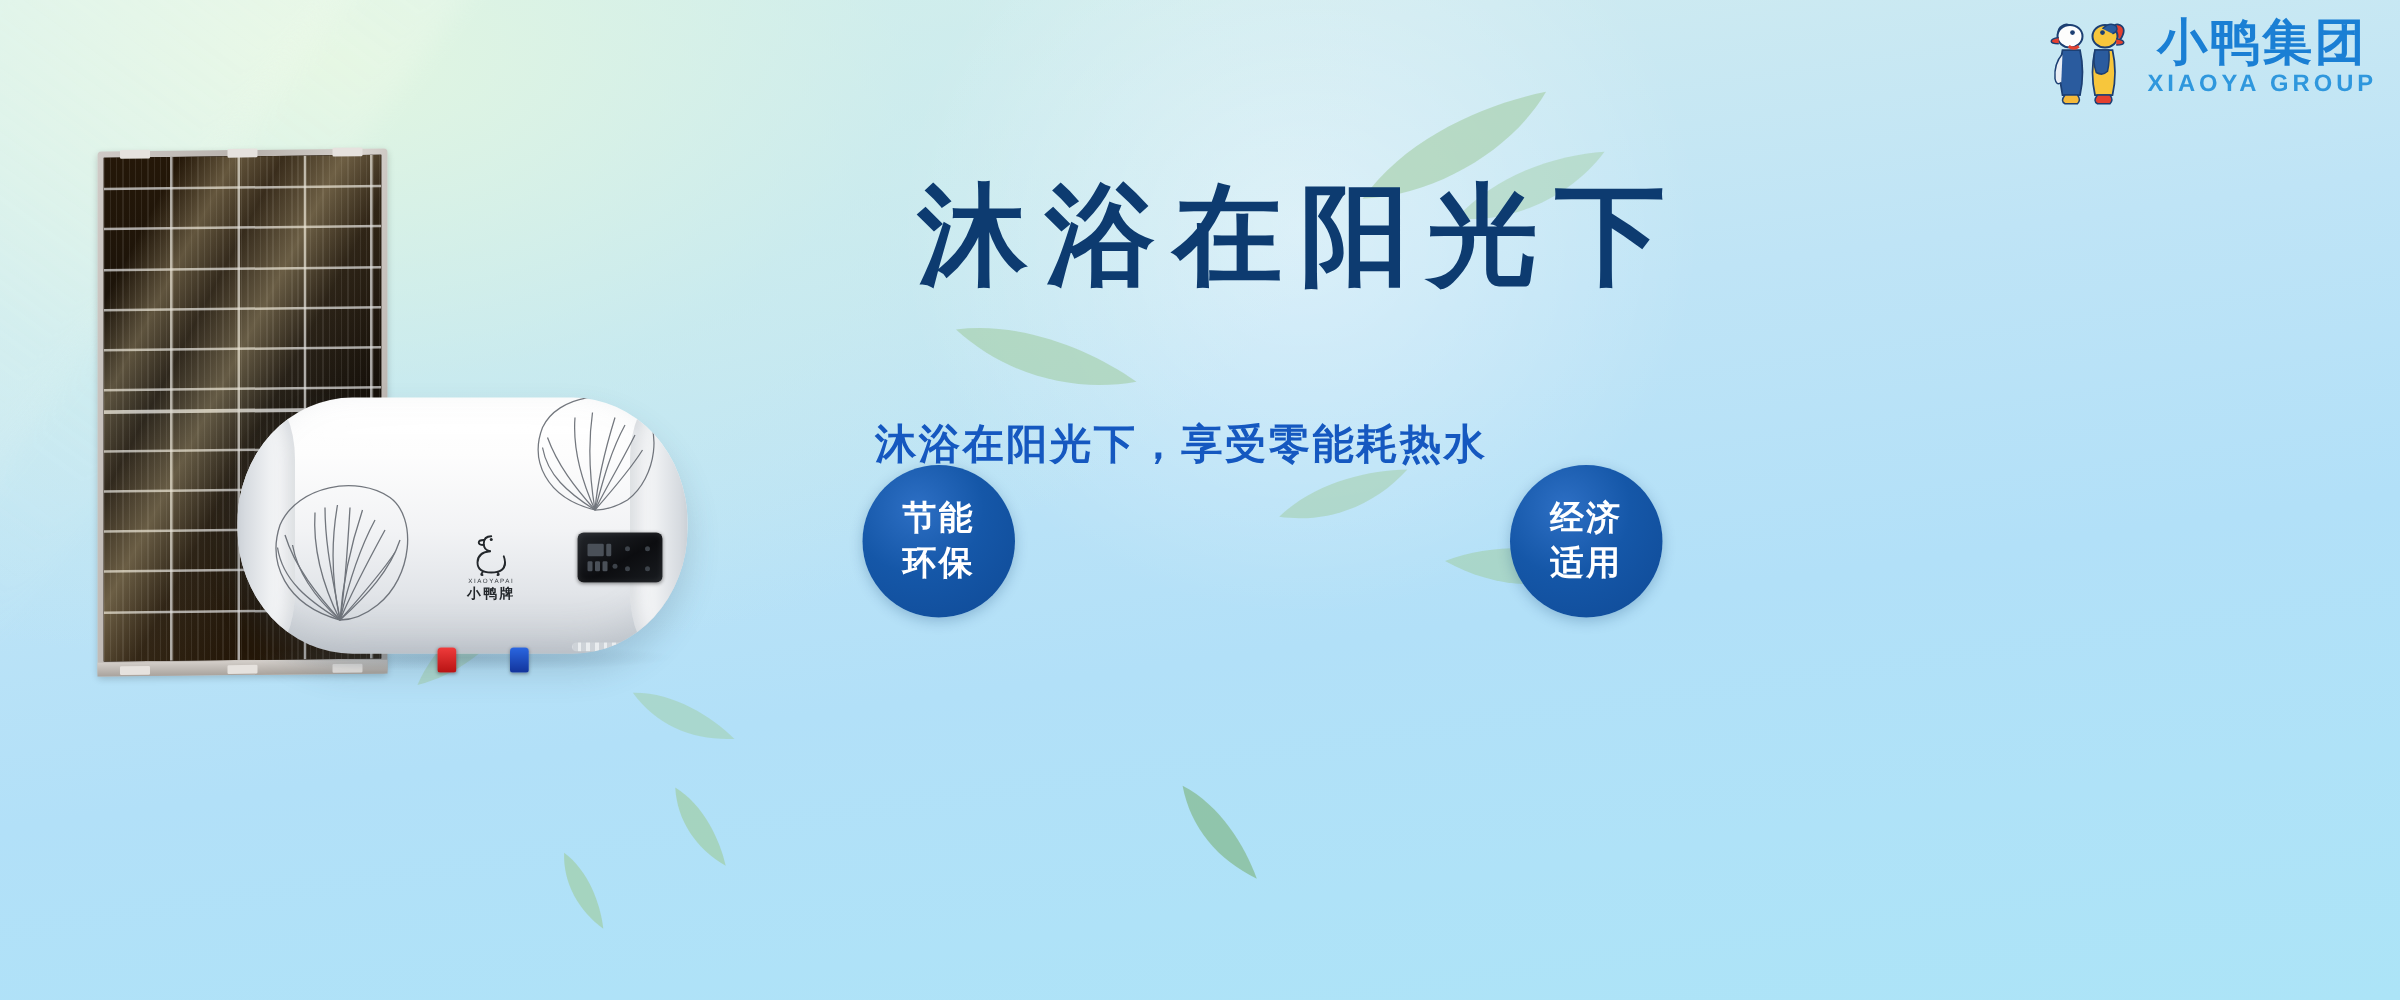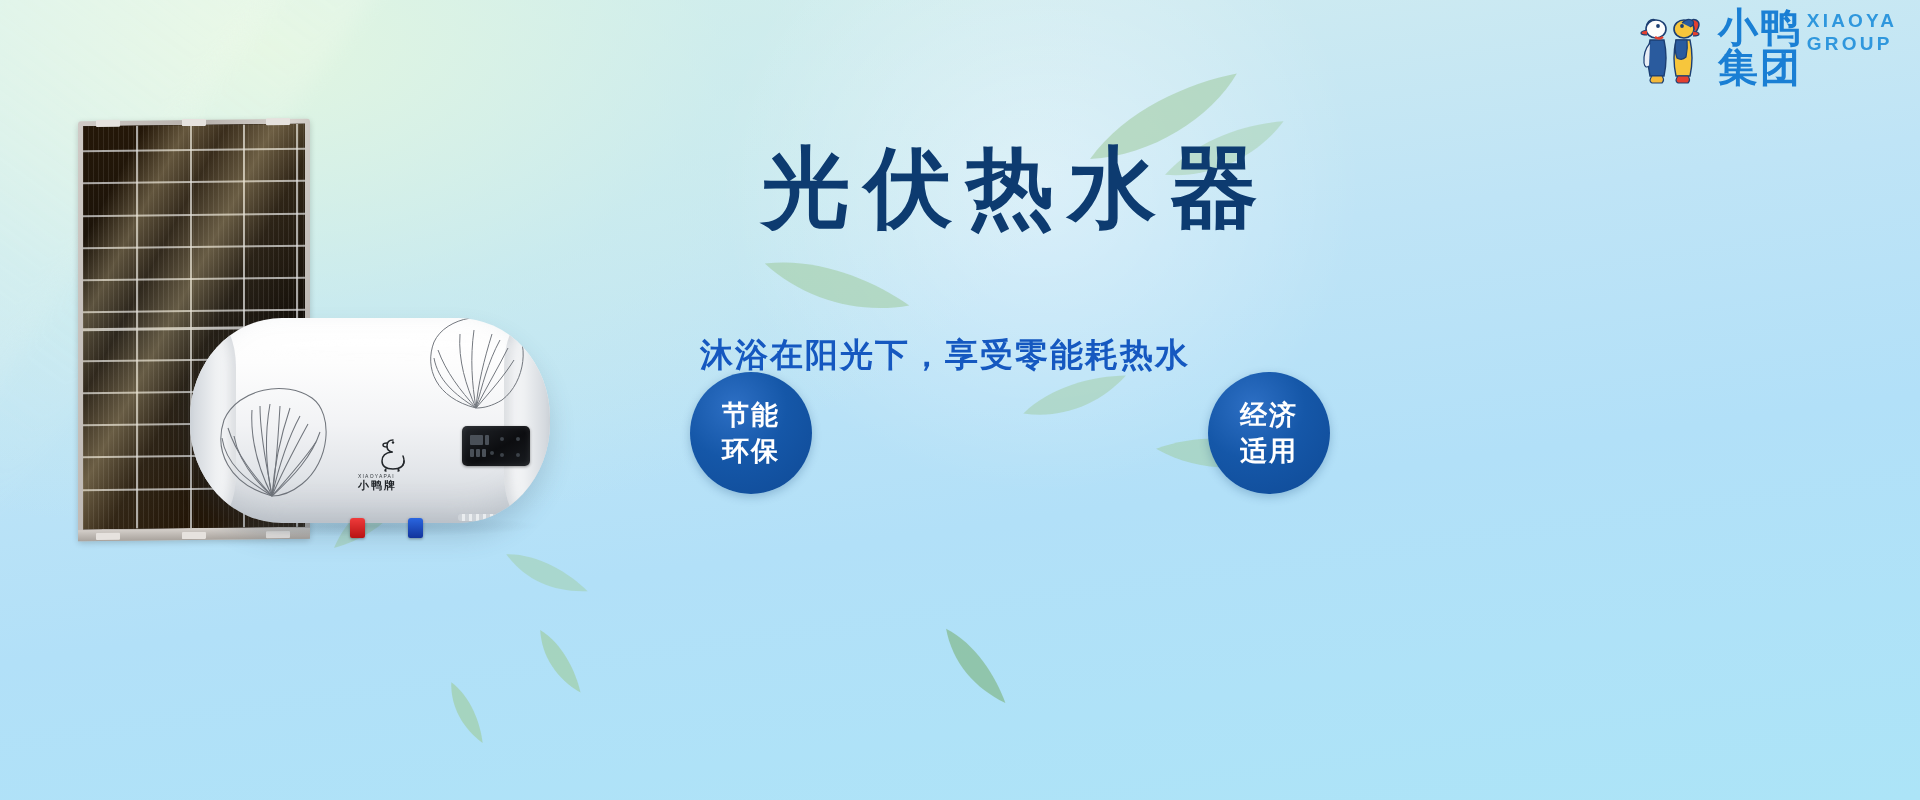--- a/index.html
+++ b/index.html
@@ -32,21 +32,21 @@
      pointer-events:none;}
 
   
   .leaf{ position:absolute; pointer-events:none; }
   .leaf svg{ display:block; }
 
   
   #logo{ position:absolute; right:16px; top:4px; width:270px; height:86px;
          display:flex; align-items:center; gap:6px; }
   #logo .ducks{ width:78px; height:80px; flex:0 0 auto; }
-  #logo .wordmark{ display:flex; flex-direction:row; align-items:flex-start; justify-content:center; }
+  #logo .wordmark{ display:flex; flex-direction:column; align-items:center; justify-content:center; }
   #logo .cn{ font-size:40px; font-weight:700; color:#1a7fd4; letter-spacing:2px; line-height:1.0;
              font-family:"DejaVu Sans","Liberation Sans",sans-serif; }
   #logo .en{ font-size:19px; font-weight:700; color:#2f97dd; letter-spacing:3.2px; line-height:1.2; margin-top:3px;}
 
   
   #solar{ position:absolute; left:78px; top:120px; width:232px; height:420px;
           transform:skewY(-0.6deg); }
   .panel-frame{ position:absolute; inset:0; background:linear-gradient(100deg,#cfcac6,#b7b1ac 40%,#d7d2cd 70%,#aaa49f);
      border-radius:3px; padding:5px 5px 12px 5px; box-shadow:0 2px 6px rgba(0,0,0,.18); }
   .panel-cells{ position:relative; width:100%; height:100%; background:#1b1209; overflow:hidden;
@@ -72,21 +72,21 @@
      overflow:hidden; }
   .tank-cap{ position:absolute; left:0; top:0; bottom:0; width:46px; border-radius:46px/100px;
      background:linear-gradient(90deg,#cfd4da,#eef0f2 55%,#fbfbfc);
      box-shadow:inset -6px 0 10px rgba(120,130,145,.25); }
   .tank-cap.right{ left:auto; right:0;
      background:linear-gradient(270deg,#cfd4da,#eef0f2 55%,#fbfbfc);
      box-shadow:inset 6px 0 10px rgba(120,130,145,.25); }
   .tank-hl{ position:absolute; left:60px; right:40px; top:20px; height:20px; border-radius:50%;
      background:linear-gradient(180deg,rgba(255,255,255,.95),rgba(255,255,255,0)); filter:blur(3px); }
   .floral{ position:absolute; opacity:.85; }
-  .brandmark{ position:absolute; left:168px; top:118px; width:70px; text-align:left; }
+  .brandmark{ position:absolute; left:168px; top:107px; width:70px; text-align:center; }
   .brandmark .duck-glyph{ width:34px; height:36px; margin:0 auto; display:block; }
   .brandmark .en{ font-size:5px; letter-spacing:1.2px; color:#33383d; margin-top:1px; }
   .brandmark .cn{ font-size:11px; letter-spacing:2px; color:#23272b; font-weight:700; line-height:1.2;
                   font-family:"DejaVu Sans","Liberation Sans",sans-serif;}
   .lcd{ position:absolute; left:272px; top:108px; width:68px; height:40px; border-radius:5px;
      background:linear-gradient(150deg,#23262b,#0c0d10 55%,#191c20);
      box-shadow:inset 0 0 6px rgba(255,255,255,.10), 0 1px 3px rgba(0,0,0,.4); overflow:hidden; }
   .lcd .seg{ position:absolute; background:#4a5058; border-radius:1px; }
   .lcd .dot{ position:absolute; width:4px; height:4px; border-radius:50%; background:#3c4249; }
   .pipe{ position:absolute; width:15px; height:20px; border-radius:3px 3px 2px 2px; bottom:-15px; }
@@ -305,21 +305,21 @@
         <div class="dot" style="left:54px; top:11px;"></div>
         <div class="dot" style="left:54px; top:27px;"></div>
       </div>
 
       <div class="vent"></div>
     </div>
     <div class="pipe hot"></div>
     <div class="pipe cold"></div>
   </div>
 
-  <div id="headline">光伏热水器</div>
+  <div id="headline">沐浴在阳光下</div>
   <div id="subtitle">沐浴在阳光下，享受零能耗热水</div>
 
   <div id="badges">
     <div class="badge">
       <span>节能</span>
       <span>环保</span>
     </div>
     <div class="badge">
       <span>经济</span>
       <span>适用</span>

